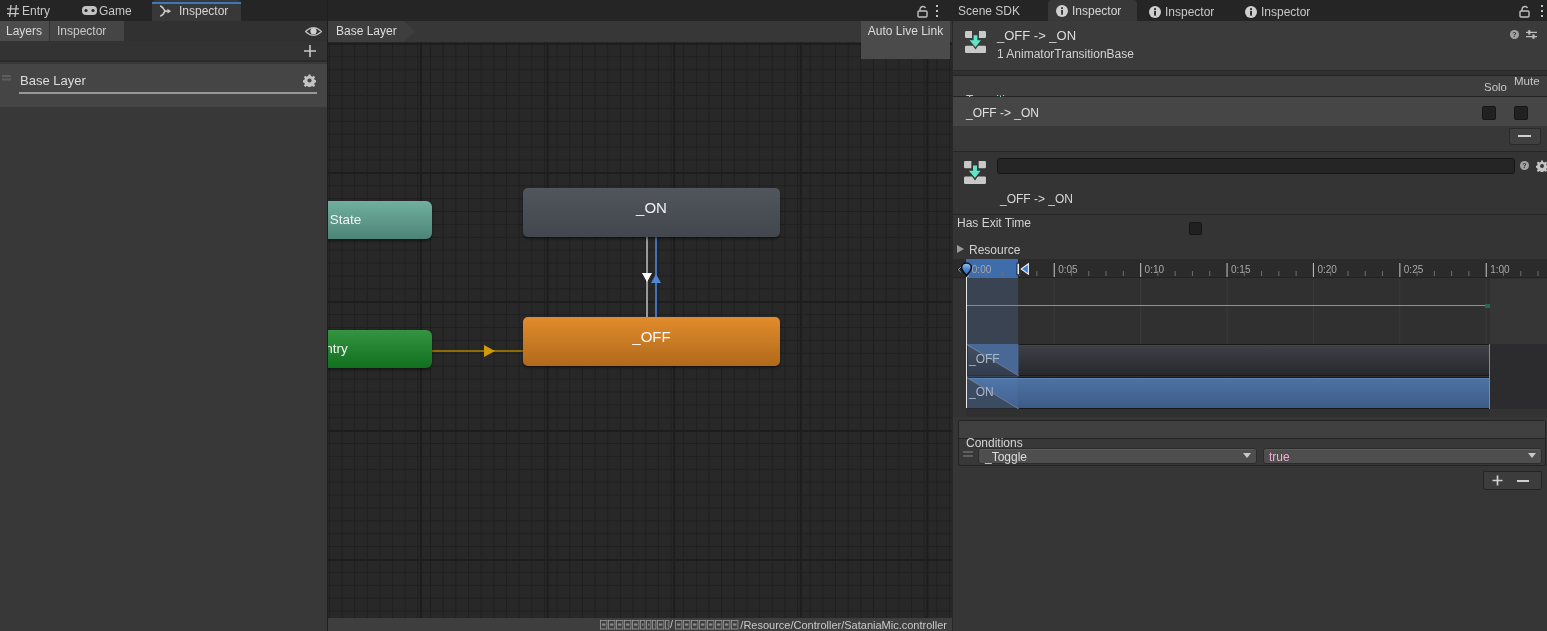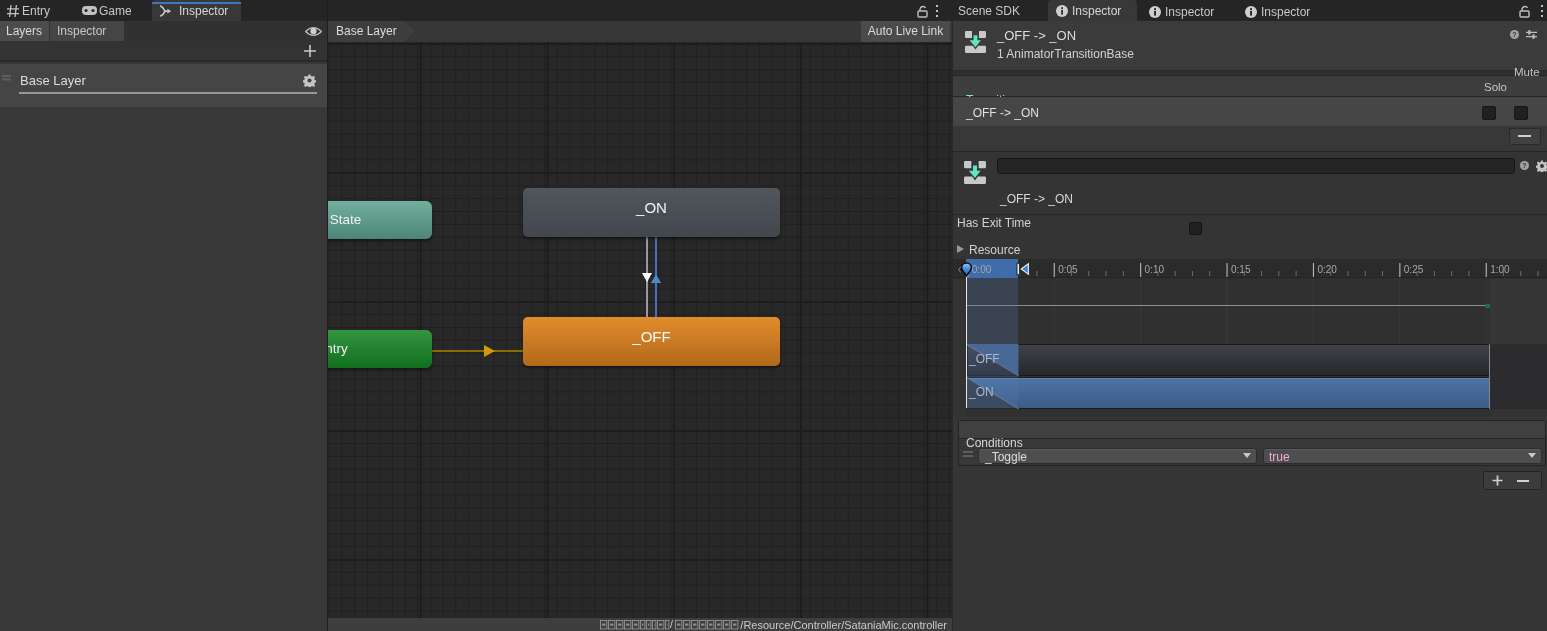--- a/index.html
+++ b/index.html
@@ -101,21 +101,21 @@
       color:#f2f2f2;font-size:15px;text-align:center;line-height:40px;">_ON</div>
     <div class="abs" style="left:195px;top:275px;width:257px;height:49px;border-radius:5px;
       background:linear-gradient(#e28c2c,#b1691a);box-shadow:0 2px 3px rgba(0,0,0,.45);
       color:#f8f8f8;font-size:15px;text-align:center;line-height:40px;">_OFF</div>
   </div>
 
   <div class="abs" style="left:328px;top:21px;width:624px;height:21px;background:#373737;"></div>
   <div class="abs" style="left:328px;top:21px;width:87px;height:21px;background:#3e3e3e;
     clip-path:polygon(0 0, 76px 0, 87px 50%, 76px 100%, 0 100%);"></div>
   <div class="abs txt" style="left:336px;top:24px;color:#dcdcdc;">Base Layer</div>
-  <div class="abs" style="left:861px;top:21px;width:89px;height:21px;background:#4b4b4b;
+  <div class="abs" style="left:861px;top:21px;width:89px;height:38px;background:#4b4b4b;
     color:#dcdcdc;font-size:12px;text-align:center;line-height:21px;">Auto Live Link</div>
 
   <div class="abs" style="left:328px;top:618px;width:624px;height:13px;background:#3e3e3e;"></div>
   <div class="abs" style="left:328px;top:618px;width:619px;height:13px;color:#c9c9c9;
      font-size:11px;line-height:13px;text-align:right;"><svg width="140" height="13" style="vertical-align:-2.5px" viewBox="0 0 140 13">
         <rect x="0.5" y="2.5" width="6.4" height="8.5" fill="none" stroke="#9e9e9e" stroke-width="0.8"></rect>
         <rect x="2" y="5.5" width="3.4000000000000004" height="2.2" fill="#8a8a8a"></rect>
         <rect x="8.5" y="2.5" width="6.4" height="8.5" fill="none" stroke="#9e9e9e" stroke-width="0.8"></rect>
         <rect x="10" y="5.5" width="3.4000000000000004" height="2.2" fill="#8a8a8a"></rect>
         <rect x="16.5" y="2.5" width="6.4" height="8.5" fill="none" stroke="#9e9e9e" stroke-width="0.8"></rect>
@@ -198,21 +198,21 @@
       </g>
     <rect x="2.2" y="0.2" width="2.2" height="4.4" fill="#bdbdbd"></rect>
     <rect x="6.4" y="4.4" width="2.2" height="4.4" fill="#bdbdbd"></rect>
   </svg>
 
   <div class="abs" style="left:953px;top:71px;width:594px;height:4px;background:#303030;"></div>
 
   <div class="abs" style="left:953px;top:75px;width:594px;height:22px;background:#3e3e3e;border-top:1px solid #242424;border-bottom:1px solid #242424;"></div>
   <div class="abs txt" style="left:966px;top:93px;color:#86efac;">Transitions</div>
   <div class="abs txt" style="left:1484px;top:81px;font-size:11.5px;">Solo</div>
-  <div class="abs txt" style="left:1514px;top:66px;font-size:11.5px;">Mute</div>
+  <div class="abs txt" style="left:1514px;top:75px;font-size:11.5px;">Mute</div>
   <div class="abs" style="left:953px;top:97px;width:594px;height:29px;background:#464646;"></div>
   <div class="abs txt" style="left:966px;top:106px;color:#e0e0e0;">_OFF -&gt; _ON</div>
   <div class="abs" style="left:1482px;top:106px;width:14px;height:14px;background:#212121;border:1px solid #161616;border-radius:2px;"></div>
   <div class="abs" style="left:1514px;top:106px;width:14px;height:14px;background:#212121;border:1px solid #161616;border-radius:2px;"></div>
   <div class="abs" style="left:953px;top:126px;width:594px;height:25px;background:#383838;"></div>
   <div class="abs" style="left:1509px;top:128px;width:32px;height:17px;background:#404040;border:1px solid #2a2a2a;border-radius:0 0 3px 3px;"></div>
   <div class="abs" style="left:1518px;top:134.5px;width:13px;height:2px;background:#d0d0d0;"></div>
 
   <div class="abs" style="left:953px;top:151px;width:594px;height:63px;background:#343434;border-top:1px solid #262626;"></div>
   <svg class="abs" style="left:964px;top:161px;" width="22" height="23" viewBox="0 0 21 22">

